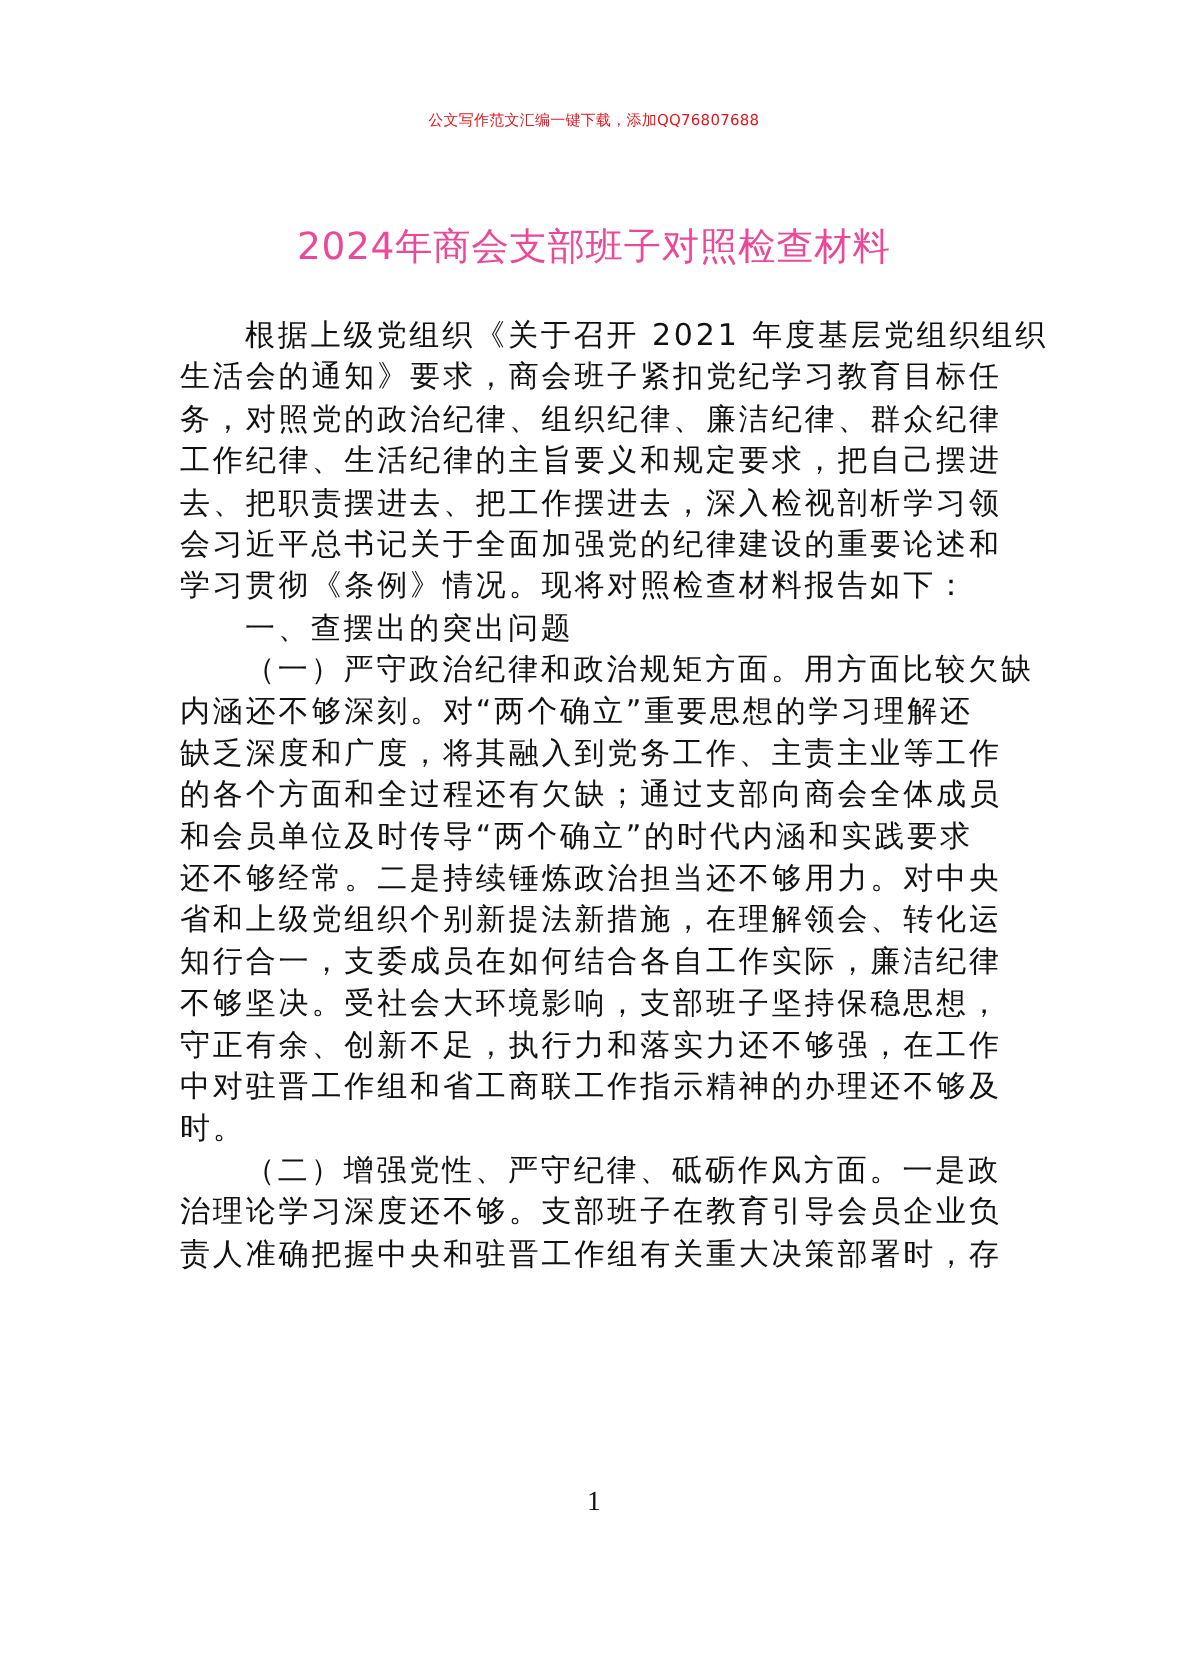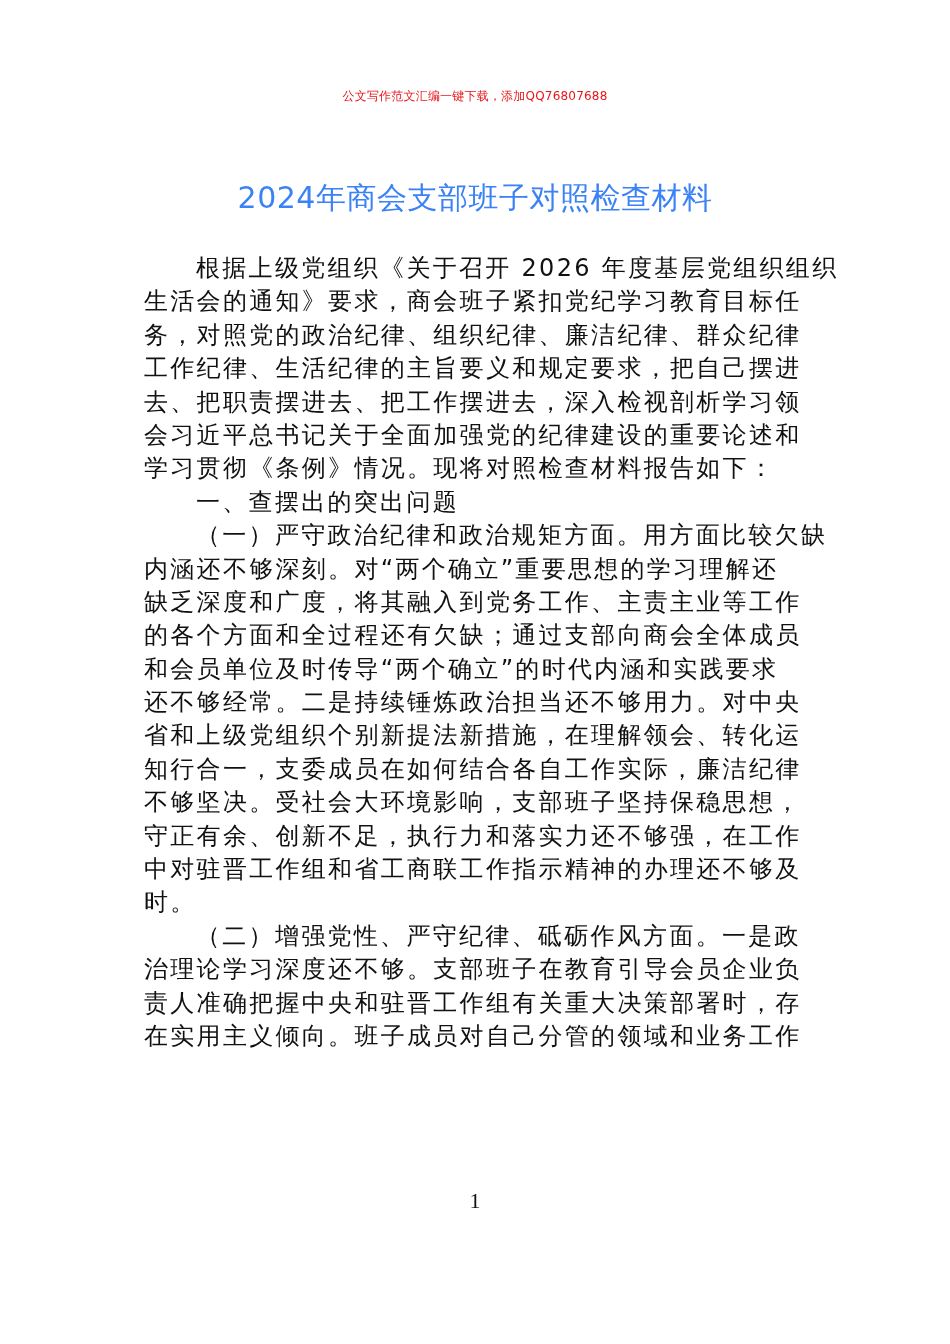--- a/index.html
+++ b/index.html
@@ -1,37 +1,37 @@
 <!DOCTYPE html>
 <html><head>
 <meta charset="utf-8">
 <style>
   html, body { margin: 0; padding: 0; background: #ffffff; }
   body { width: 950px; height: 1344px; position: relative; overflow: hidden;
          font-family: "DejaVu Sans", "Liberation Sans", sans-serif; color: #111; }
   .watermark { position: absolute; top: 84px; left: 0; width: 950px; text-align: center;
                font-size: 12px; color: #e8151b; letter-spacing: 0.2px; line-height: 24px; }
   .title { position: absolute; top: 176px; left: 0; width: 950px; text-align: center;
-           font-size: 30px; line-height: 44px; color: #3b82f6; letter-spacing: 0.5px; }
+           font-size: 30px; line-height: 44px; color: #ec4899; letter-spacing: 0.5px; }
   .body { position: absolute; top: 252px; left: 144px; width: 666px; }
   .line { font-size: 24px; line-height: 33.4px; height: 33.4px; white-space: nowrap;
           letter-spacing: 2.3px; color: #111; }
   .indent { padding-left: 52px; }
   .page-num { position: absolute; top: 1188px; left: 0; width: 950px; text-align: center;
               font-family: "Liberation Serif", "DejaVu Serif", serif; font-size: 22px; color: #111; }
 </style>
 </head>
 <body>
 
 <div class="watermark">公文写作范文汇编一键下载，添加QQ76807688</div>
 
 <h1 class="title" style="margin:0;font-weight:normal;">2024年商会支部班子对照检查材料</h1>
 
 <div class="body" id="doc-body">
-    <div class="line indent">根据上级党组织《关于召开 2026 年度基层党组织组织</div>
+    <div class="line indent">根据上级党组织《关于召开 2021 年度基层党组织组织</div>
     <div class="line">生活会的通知》要求，商会班子紧扣党纪学习教育目标任</div>
     <div class="line">务，对照党的政治纪律、组织纪律、廉洁纪律、群众纪律</div>
     <div class="line">工作纪律、生活纪律的主旨要义和规定要求，把自己摆进</div>
     <div class="line">去、把职责摆进去、把工作摆进去，深入检视剖析学习领</div>
     <div class="line">会习近平总书记关于全面加强党的纪律建设的重要论述和</div>
     <div class="line">学习贯彻《条例》情况。现将对照检查材料报告如下：</div>
     <div class="line indent">一、查摆出的突出问题</div>
     <div class="line indent">（一）严守政治纪律和政治规矩方面。用方面比较欠缺</div>
     <div class="line">内涵还不够深刻。对“两个确立”重要思想的学习理解还</div>
     <div class="line">缺乏深度和广度，将其融入到党务工作、主责主业等工作</div>
@@ -40,16 +40,15 @@
     <div class="line">还不够经常。二是持续锤炼政治担当还不够用力。对中央</div>
     <div class="line">省和上级党组织个别新提法新措施，在理解领会、转化运</div>
     <div class="line">知行合一，支委成员在如何结合各自工作实际，廉洁纪律</div>
     <div class="line">不够坚决。受社会大环境影响，支部班子坚持保稳思想，</div>
     <div class="line">守正有余、创新不足，执行力和落实力还不够强，在工作</div>
     <div class="line">中对驻晋工作组和省工商联工作指示精神的办理还不够及</div>
     <div class="line">时。</div>
     <div class="line indent">（二）增强党性、严守纪律、砥砺作风方面。一是政</div>
     <div class="line">治理论学习深度还不够。支部班子在教育引导会员企业负</div>
     <div class="line">责人准确把握中央和驻晋工作组有关重大决策部署时，存</div>
-    <div class="line">在实用主义倾向。班子成员对自己分管的领域和业务工作</div>
   </div>
 
 <div class="page-num">1</div>
 
 </body></html>

